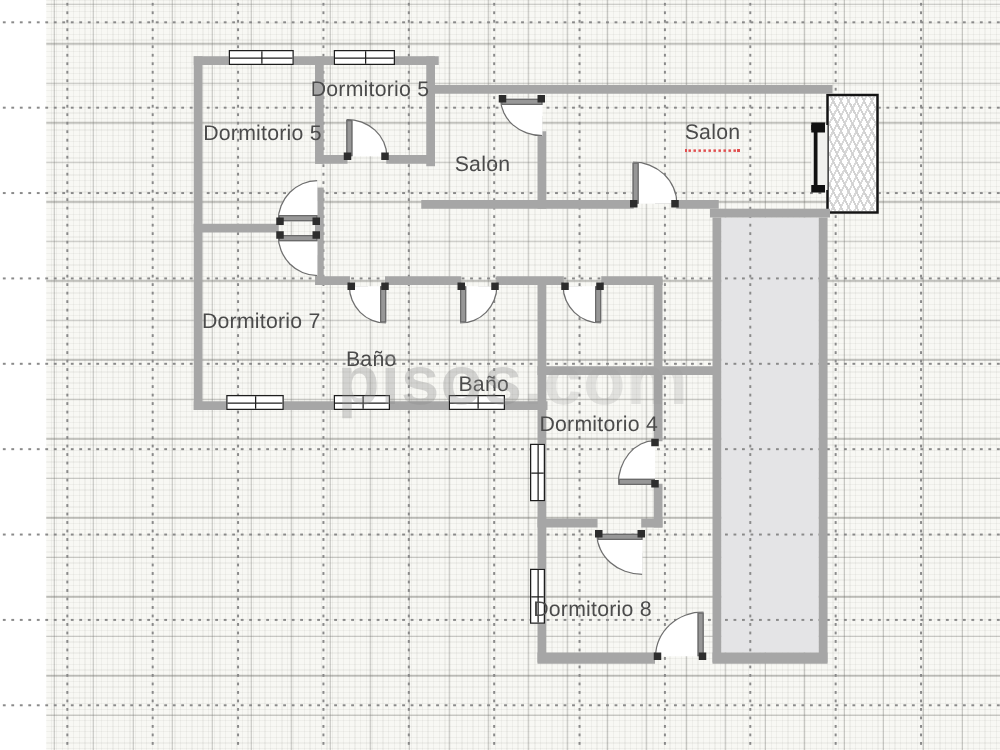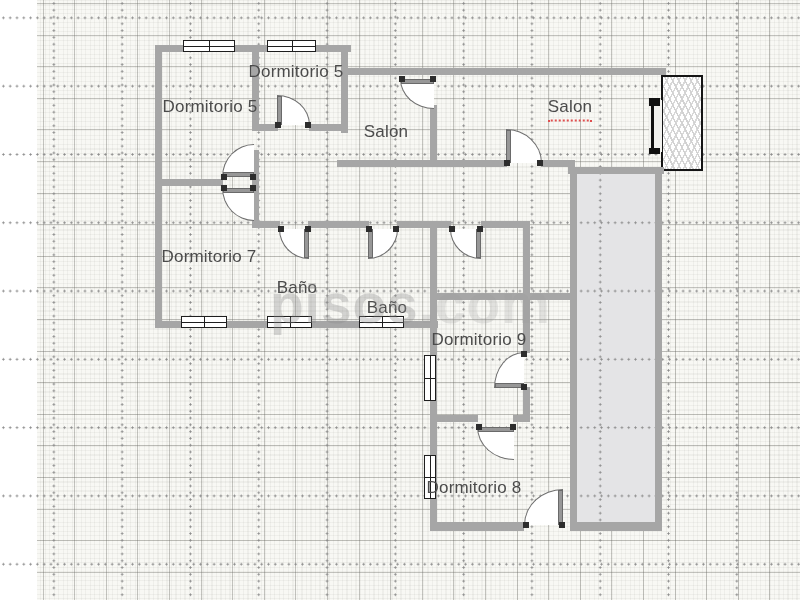--- a/index.html
+++ b/index.html
@@ -172,17 +172,17 @@
       </div>
     </div>
   <div id="labels-layer">
       <div class="room-label" style="left: 210px; top: 107px;">Dormitorio 5</div>
       <div class="room-label" style="left: 296px; top: 72px;">Dormitorio 5</div>
       <div class="room-label" style="left: 386px; top: 132px;">Salon</div>
       <div class="room-label" style="left: 570px; top: 109px;">Salon<div class="squiggle"></div></div>
       <div class="room-label" style="left: 209px; top: 257px;">Dormitorio 7</div>
       <div class="room-label" style="left: 297px; top: 288px;">Baño</div>
       <div class="room-label" style="left: 387px; top: 308px;">Baño</div>
-      <div class="room-label" style="left: 479px; top: 340px;">Dormitorio 9</div>
+      <div class="room-label" style="left: 479px; top: 340px;">Dormitorio 4</div>
       <div class="room-label" style="left: 474px; top: 488px;">Dormitorio 8</div>
     </div>
   <div id="watermark"><span class="brand">pisos</span><span class="suffix">.com</span></div>
 </div>
 
 </body></html>

